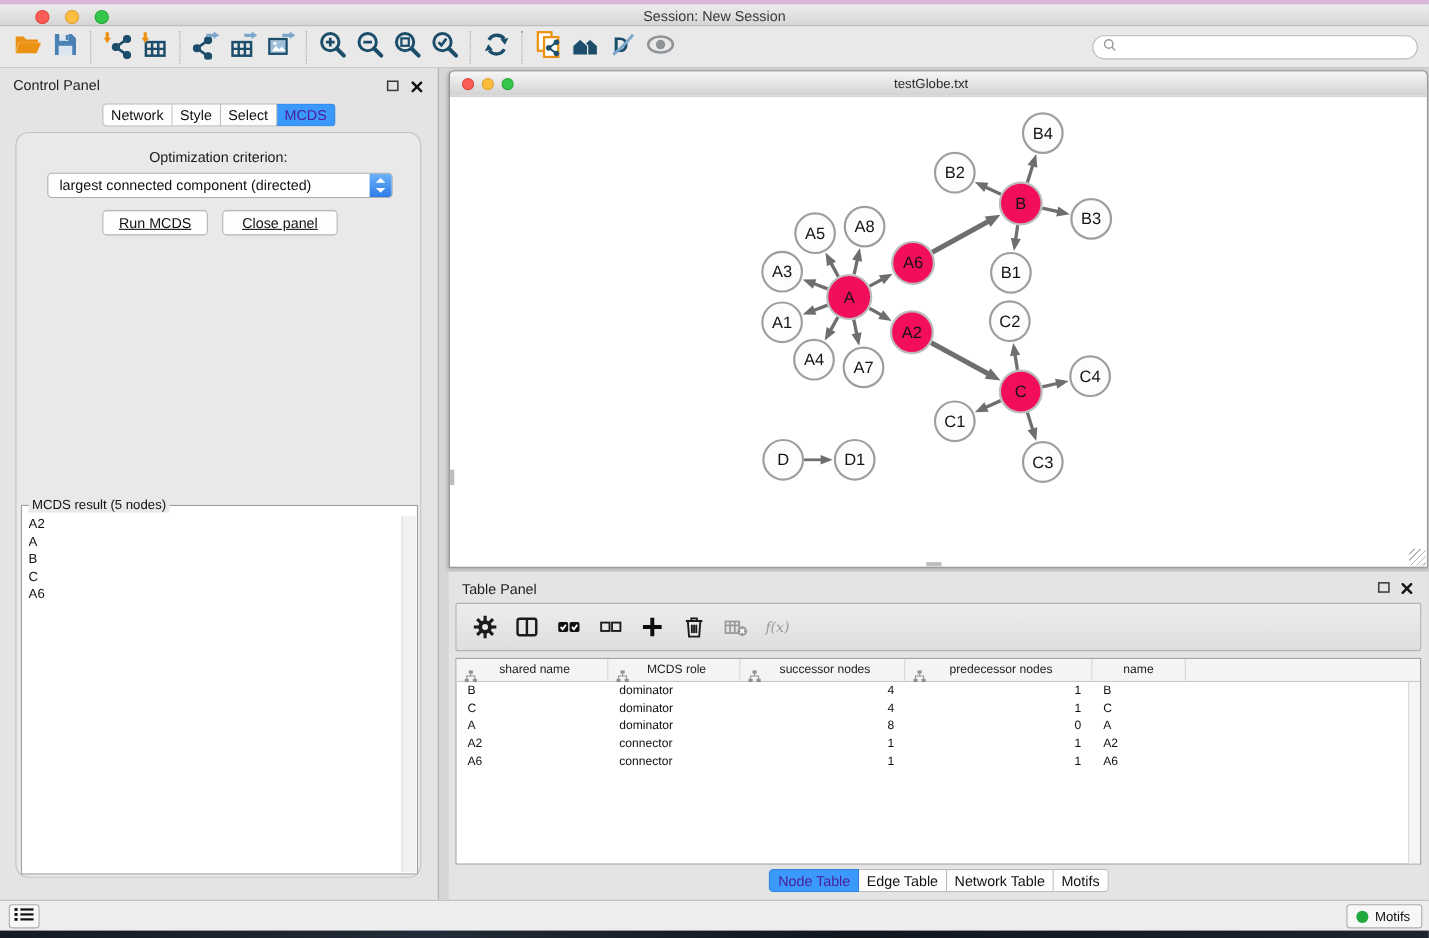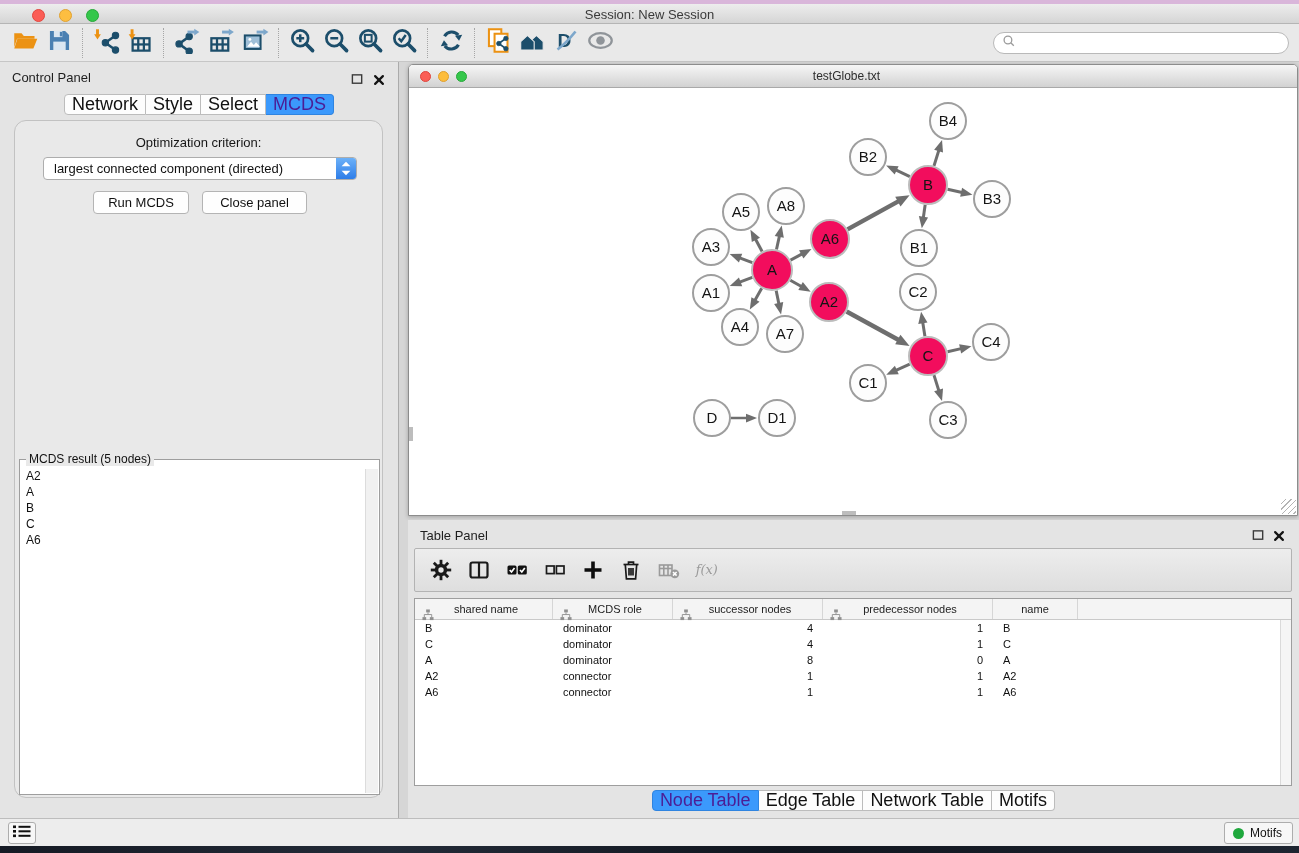--- a/index.html
+++ b/index.html
@@ -34,35 +34,35 @@
   
   .cpanel { position:absolute; left:0; top:0; width:399px; height:756px; background:#e4e4e4;
     border-right:1px solid #ababab; }
   .panel-title { position:absolute; left:12px; top:8px; font-size:13px; color:#1e1e1e; }
   .ic-float { position:absolute; top:10px; width:13px; height:12px; }
   .ic-close { position:absolute; top:10px; width:12px; height:12px; }
   .cpanel .ic-float { right:34px; } .cpanel .ic-close { right:13px; }
 
   .seg-row { display:flex; justify-content:center; }
   .cp-tabs { position:absolute; left:0; right:0; top:32px; }
-  .seg-tab { height:21px; line-height:19px; padding:0 7px; font-size:18px; color:#111;
+  .seg-tab { height:21px; line-height:19px; padding:0 7px; font-size:13px; color:#111;
     background:#fdfdfd; border:1px solid #bcbcbc; border-left:none; }
   .seg-tab:first-child { border-left:1px solid #bcbcbc; border-radius:4px 0 0 4px; }
   .seg-tab:last-child { border-radius:0 4px 4px 0; }
   .seg-tab.active { background:var(--accent); border-color:#2f84e0; color:#4c1d95; }
 
   .cp-body { position:absolute; left:14px; top:58px; width:369px; height:678px;
     background:#e9e9e9; border:1px solid #c2c2c2; border-radius:12px; }
   .opt-label { position:absolute; left:0; right:0; top:14px; text-align:center; font-size:13px; color:#161616; }
   .combo { position:absolute; left:28px; top:36px; width:314px; height:23px; background:#fff;
     border:1px solid #adadad; border-radius:4px; font-size:13px; line-height:21px; padding-left:10px; color:#111; }
   .combo .stepper { position:absolute; right:0; top:0; width:20px; height:21px;
     background:linear-gradient(#6cb1f8,#2e7de8); border-radius:0 3px 3px 0; }
   .cp-btn { position:absolute; top:70px; height:23px; background:#fefefe; border:1px solid #b4b4b4;
-    border-radius:4px; font-size:13px; color:#111; text-align:center; line-height:21px; }
+    border-radius:4px; font-size:13px; color:#111; text-align:center; line-height:21px;text-decoration:underline; }
   .btn-run { left:78px; width:96px; } .btn-closep { left:187px; width:105px; }
 
   .result-box { position:absolute; left:4px; top:338px; width:361px; height:336px;
     background:#fff; border:1px solid #9e9e9e; }
   .result-box .legend { position:absolute; top:-8px; left:6px; background:#e9e9e9; padding:0 3px;
     font-size:12px; color:#111; }
   .result-list { position:absolute; left:6px; top:8px; right:16px; bottom:2px; overflow:hidden; }
   .result-item { font-size:12px; line-height:16px; color:#111; }
   .vtrack { position:absolute; right:1px; top:9px; bottom:1px; width:13px; background:#f1f1f1;
     border-left:1px solid #dcdcdc; }

